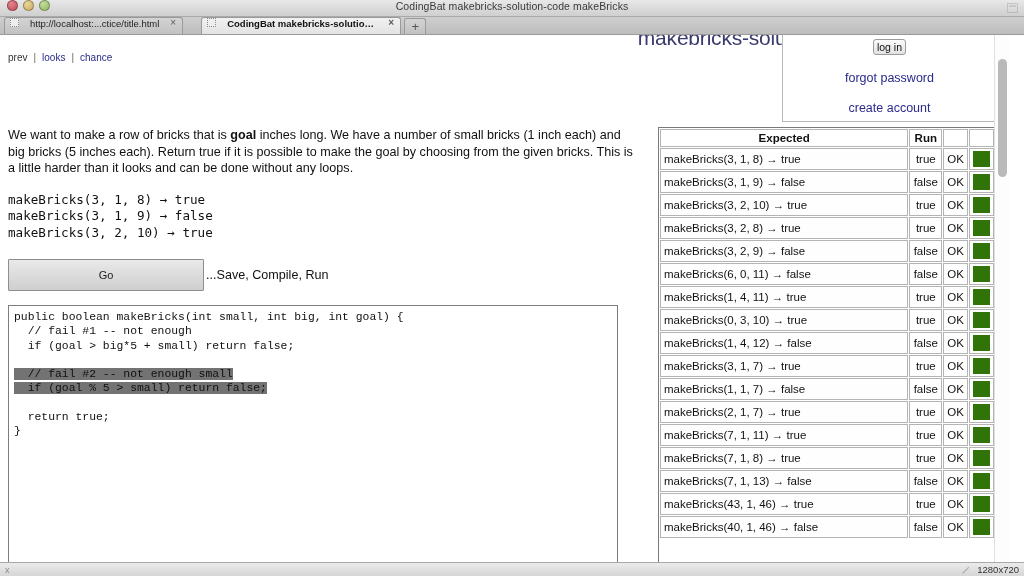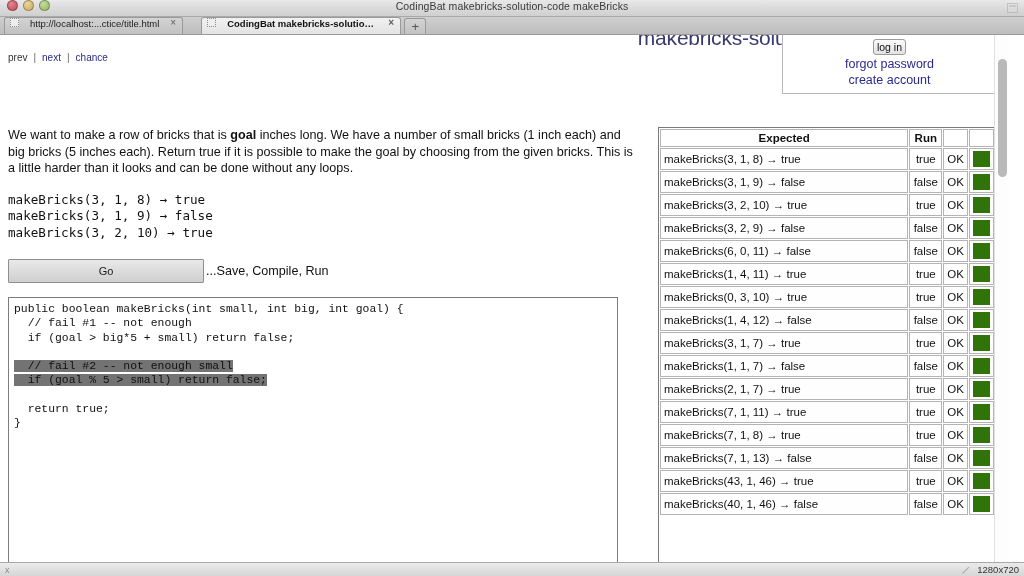--- a/index.html
+++ b/index.html
@@ -115,42 +115,42 @@
     font-size: 12.5px;
   }
   #login-button {
     font-family: "Liberation Sans", sans-serif;
     font-size: 10.5px; color: #111;
     padding: 1px 3px;
     border: 1px solid #9b9b9b; border-radius: 3px;
     background: linear-gradient(#fbfbfb, #e2e2e2);
   }
   #loginbox a {
-    display: block; margin-top: 2px;
+    display: block; margin-top: 16px;
     color: #2a2a8c; text-decoration: none; font-size: 12.5px;
   }
 
   
   #left-col {
     position: absolute; left: 8px; top: 100px;
     width: 632px;
   }
   #description {
     font-size: 12.6px; line-height: 16.5px; color: #111;
     text-align: left;
   }
   #description b { font-weight: bold; }
   #examples {
     margin-top: 15px; font-size: 12.6px; line-height: 16.5px; color: #111;
   }
   #go-row {
     margin-top: 18px; display: flex; align-items: center;
   }
   #go-button {
-    width: 196px; height: 24px;
+    width: 196px; height: 32px;
     font-family: "Liberation Sans", sans-serif;
     font-size: 11px; color: #1a1a1a;
     border: 1px solid #8e8e8e;
     background: linear-gradient(#e9e9e9, #cfcfcf);
     border-radius: 1px;
   }
   #save-compile-run {
     margin-left: 2px; font-size: 12.6px; color: #111;
   }
 
@@ -265,21 +265,21 @@
 
       <div id="page-head">
         <div id="breadcrumb">
           <span class="crumb-link">makebricks-solution-code</span>
           <span>&gt;</span>
           <span>makeBricks</span>
         </div>
         <div id="navlinks">
           <span class="prev">prev</span>
           <span class="sep">|</span>
-          <a href="#">next</a>
+          <a href="#">looks</a>
           <span class="sep">|</span>
           <a href="#">chance</a>
         </div>
       </div>
 
       <div id="loginbox">
         <button id="login-button">log in</button>
         <a href="#">forgot password</a>
         <a href="#">create account</a>
       </div>
@@ -339,20 +339,28 @@
               </tr>
               <tr>
                 <td class="c-expected">makeBricks(3, 2, 10) → true</td>
                 <td class="c-run">true</td>
                 <td class="c-ok">OK</td>
                 <td class="c-sw">
                   <span class="swatch" style="background: rgb(47, 115, 9);"></span>
                 </td>
               </tr>
               <tr>
+                <td class="c-expected">makeBricks(3, 2, 8) → true</td>
+                <td class="c-run">true</td>
+                <td class="c-ok">OK</td>
+                <td class="c-sw">
+                  <span class="swatch" style="background: rgb(47, 115, 9);"></span>
+                </td>
+              </tr>
+              <tr>
                 <td class="c-expected">makeBricks(3, 2, 9) → false</td>
                 <td class="c-run">false</td>
                 <td class="c-ok">OK</td>
                 <td class="c-sw">
                   <span class="swatch" style="background: rgb(47, 115, 9);"></span>
                 </td>
               </tr>
               <tr>
                 <td class="c-expected">makeBricks(6, 0, 11) → false</td>
                 <td class="c-run">false</td>

